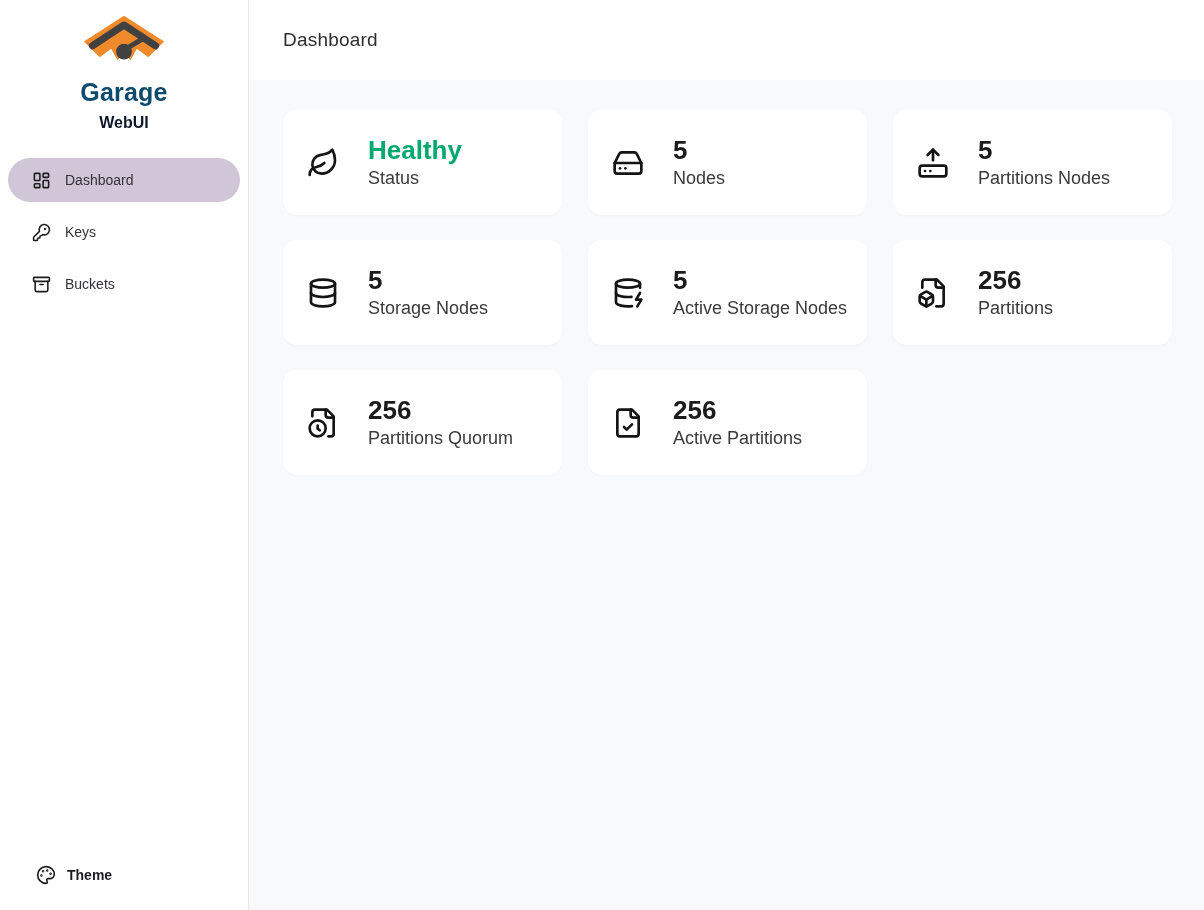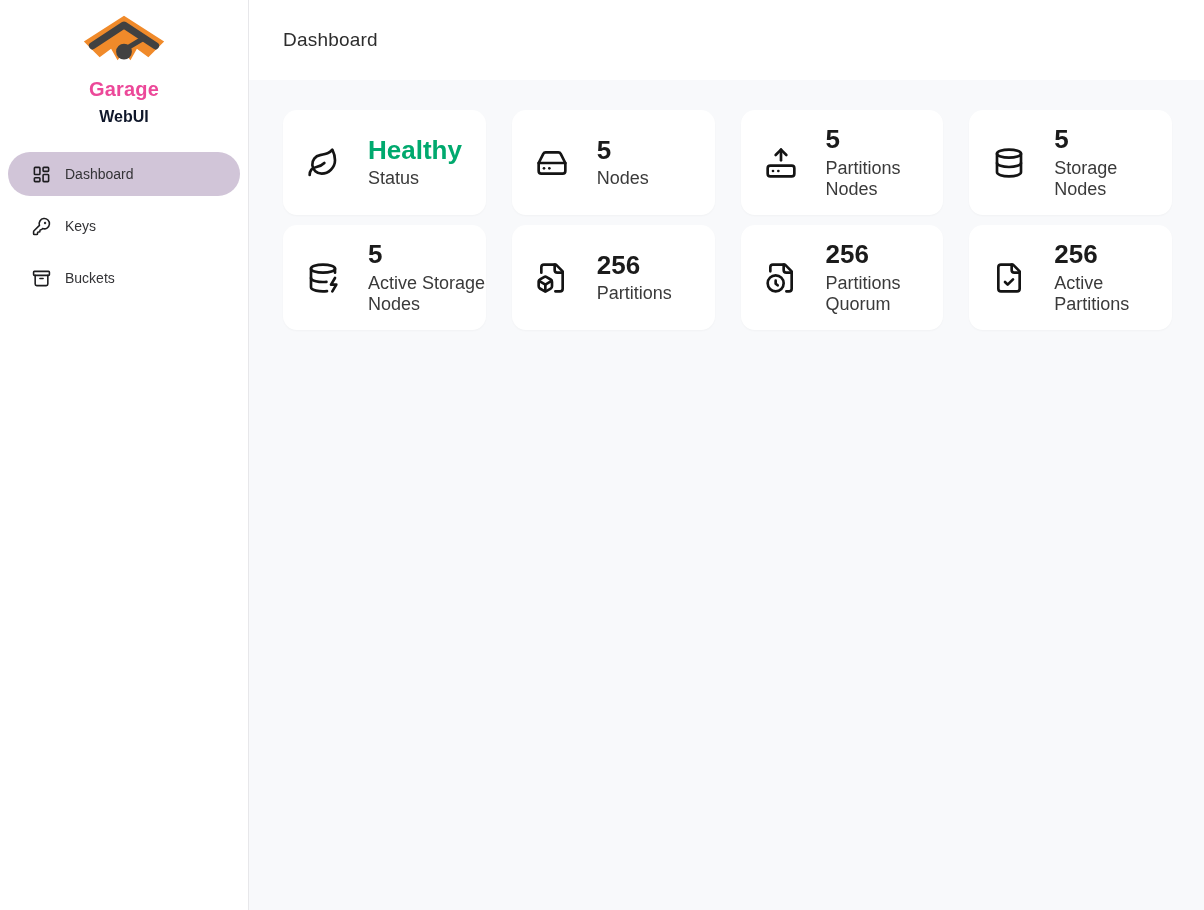--- a/index.html
+++ b/index.html
@@ -4,36 +4,36 @@
 <style>
   * { margin:0; padding:0; box-sizing:border-box; }
   html,body { width:1204px; height:910px; overflow:hidden; }
   body { font-family:"Liberation Sans", sans-serif; background:#f8f9fb; color:#1f1f1f; }
 
   .app { display:flex; width:1204px; height:910px; }
 
   
   .sidebar { width:249px; background:#ffffff; border-right:1px solid #e7e7ea; display:flex; flex-direction:column; flex-shrink:0; }
   .logo-block { text-align:center; padding-top:14px; }
-  .logo-title { font-size:20px; font-weight:700; color:#ec4899; margin-top:2px; letter-spacing:0.2px; }
+  .logo-title { font-size:25px; font-weight:700; color:#0c4a6e; margin-top:2px; letter-spacing:0.2px; }
   .logo-subtitle { font-size:16px; font-weight:700; color:#0f172a; margin-top:7px; }
   .nav { margin-top:26px; padding:0 8px; display:flex; flex-direction:column; gap:8px; }
   .nav-item { display:flex; align-items:center; gap:14px; height:44px; padding-left:24px; border-radius:9999px; font-size:14px; color:#333336; cursor:pointer; }
   .nav-item.active { background:#d1c5d8; }
   .nav-item svg { width:19px; height:19px; color:#1d1d1f; flex-shrink:0; }
   .sidebar-footer { margin-top:auto; padding:0 8px 14px; }
   .theme-btn { display:flex; align-items:center; gap:11px; height:42px; padding-left:28px; font-size:14px; font-weight:700; color:#1d1d1f; border-radius:9999px; cursor:pointer; }
   .theme-btn svg { width:20px; height:20px; }
 
   
   .main { flex:1; display:flex; flex-direction:column; min-width:0; }
   .header { height:80px; background:#ffffff; display:flex; align-items:center; padding-left:34px; flex-shrink:0; }
   .page-title { font-size:19px; color:#2d2d2d; font-weight:400; letter-spacing:0.2px; }
   .content { flex:1; padding:30px 32px 0 34px; background:#f8f9fb; }
-  .grid { display:grid; grid-template-columns:repeat(4,1fr); gap:10px 26px; }
+  .grid { display:grid; grid-template-columns:repeat(3,1fr); gap:25px 26px; }
   .card { background:#ffffff; border-radius:14px; height:105px; display:flex; align-items:center; padding-left:22px; box-shadow:0 1px 2px rgba(0,0,0,0.03); }
   .card-icon { width:32px; height:32px; color:#141414; flex-shrink:0; margin-left:2px; }
   .card-text { margin-left:29px; }
   .card-value { font-size:26px; font-weight:700; color:#1b1b1b; line-height:1.1; }
   .card-label { font-size:18px; color:#3a3a3a; margin-top:4px; }
 </style>
 </head>
 <body>
 
 <div class="app">
@@ -70,20 +70,32 @@
       <div class="nav-item">
         <svg viewBox="0 0 24 24" fill="none" stroke="currentColor" stroke-width="2" stroke-linecap="round" stroke-linejoin="round">
           <rect width="20" height="5" x="2" y="3" rx="1"></rect>
             <path d="M4 8v11a2 2 0 0 0 2 2h12a2 2 0 0 0 2-2V8"></path>
             <path d="M10 12h4"></path>
         </svg>
         <span>Buckets</span>
       </div>
     </nav>
 
+    <div class="sidebar-footer">
+      <div class="theme-btn">
+        <svg viewBox="0 0 24 24" fill="none" stroke="currentColor" stroke-width="2" stroke-linecap="round" stroke-linejoin="round">
+          <circle cx="13.5" cy="6.5" r=".5" fill="currentColor"></circle>
+            <circle cx="17.5" cy="10.5" r=".5" fill="currentColor"></circle>
+            <circle cx="8.5" cy="7.5" r=".5" fill="currentColor"></circle>
+            <circle cx="6.5" cy="12.5" r=".5" fill="currentColor"></circle>
+            <path d="M12 2C6.5 2 2 6.5 2 12s4.5 10 10 10c.926 0 1.648-.746 1.648-1.688 0-.437-.18-.835-.437-1.125-.29-.289-.438-.652-.438-1.125a1.64 1.64 0 0 1 1.668-1.668h1.996c3.051 0 5.555-2.503 5.555-5.554C21.965 6.012 17.461 2 12 2z"></path>
+        </svg>
+        <span>Theme</span>
+      </div>
+    </div>
   </aside>
 
   <div class="main">
     <header class="header">
       <div class="page-title">Dashboard</div>
     </header>
 
     <div class="content">
       <div class="grid">
 

